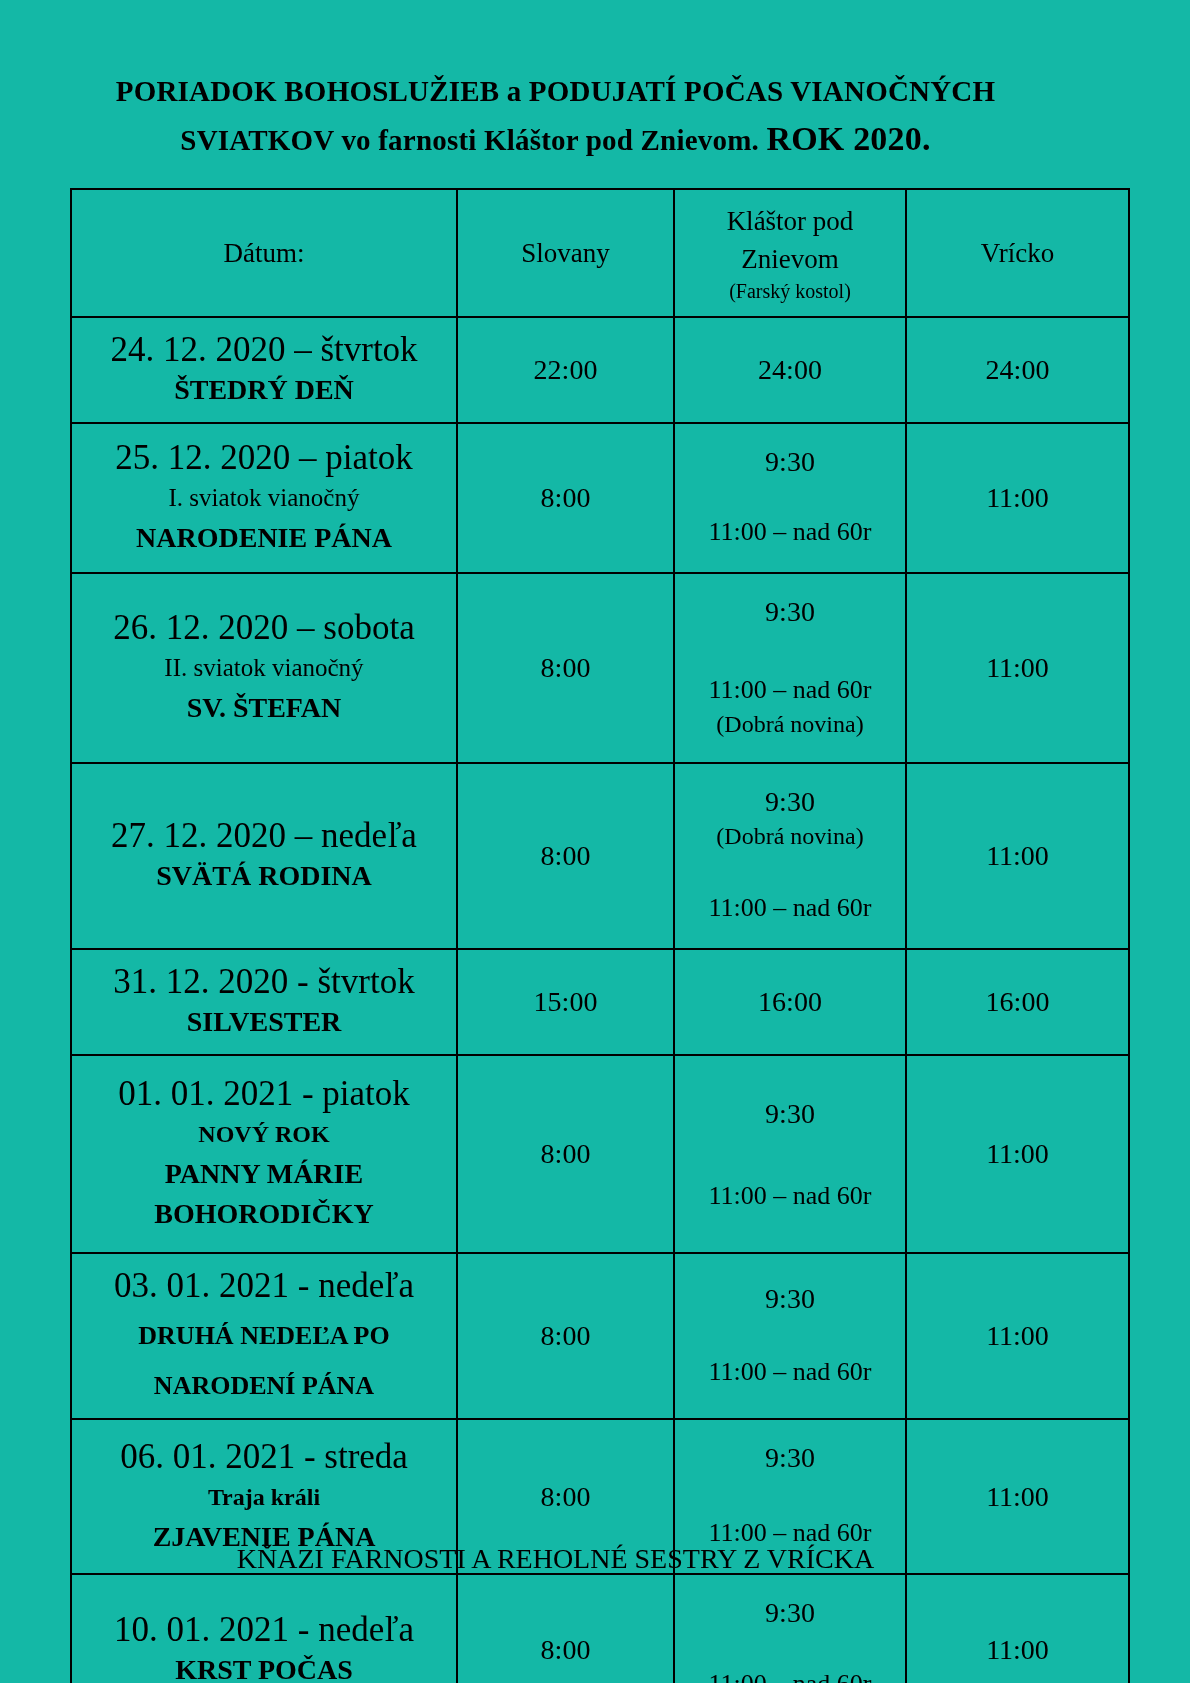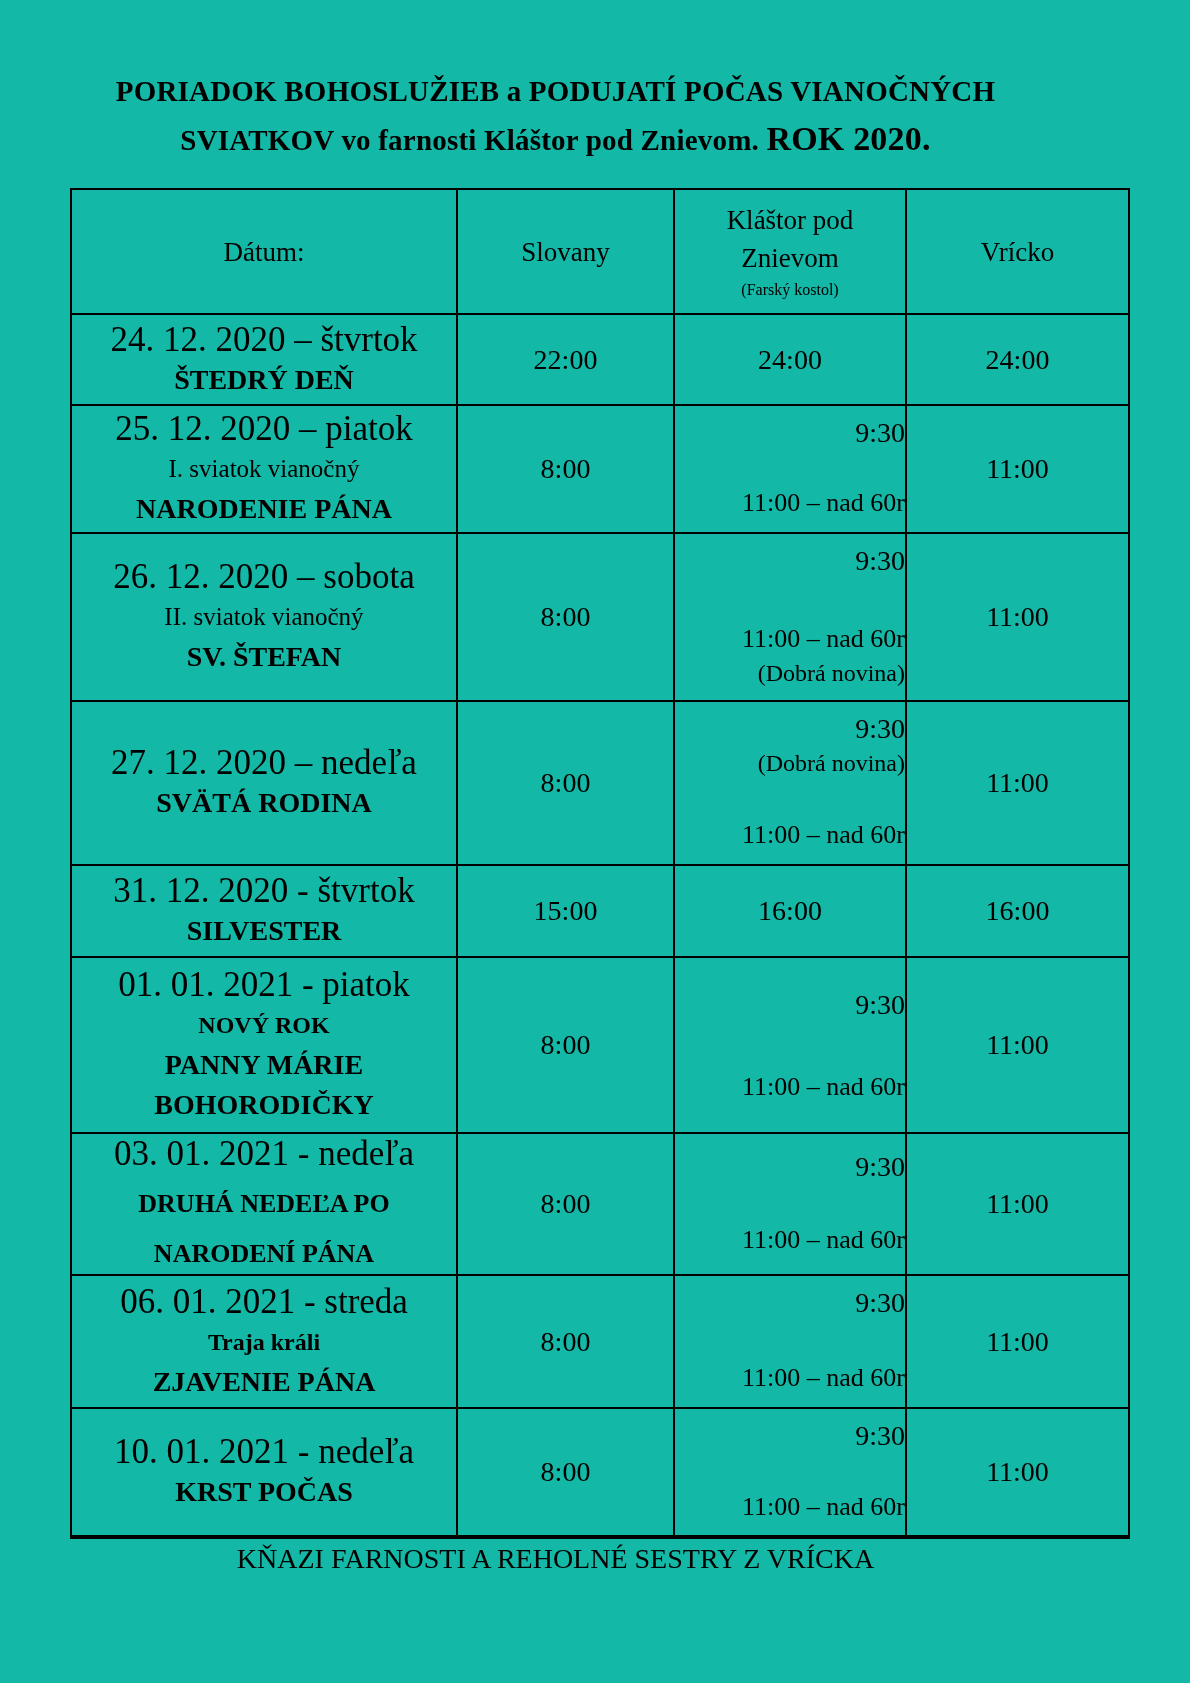--- a/index.html
+++ b/index.html
@@ -11,41 +11,41 @@
     position:absolute;top:68px;left:65px;width:981px;
     text-align:center;font-weight:bold;font-size:29px;line-height:47px;
     letter-spacing:0.2px;
   }
   .title-year{font-size:34px;}
   table.schedule{
     position:absolute;left:70px;top:188px;
     border-collapse:collapse;table-layout:fixed;
   }
   table.schedule td{
-    border:2px solid #000;padding:0;text-align:center;vertical-align:middle;
+    border:2px solid #000;padding:12px;text-align:center;vertical-align:middle;
     overflow:hidden;
   }
   tr.last-row td{border-bottom:4px solid #000;}
   
   .hcell{font-size:27px;line-height:38px;}
-  .hnote{font-size:16px;line-height:26px;}
+  .hnote{font-size:20px;line-height:26px;}
   
   .date-line{font-size:35px;line-height:40px;}
   .date-sub{font-size:25px;line-height:40px;}
   .b-lg{font-size:28px;line-height:40px;font-weight:bold;}
   .b-md{font-size:26px;line-height:40px;font-weight:bold;margin-top:10px;}
   .b-sm{font-size:24px;line-height:40px;font-weight:bold;}
   
   .time{font-size:28px;line-height:36px;}
   .time-sm{font-size:26px;line-height:36px;}
   .note{font-size:24px;line-height:32px;}
   
   .kfill{
     display:flex;flex-direction:column;justify-content:space-between;
-    box-sizing:border-box;padding:8px 0 10px 0;text-align:right;
+    box-sizing:border-box;padding:8px 0 10px 0;
   }
   .footer-block{
     position:absolute;top:1538px;left:65px;width:981px;
     text-align:center;font-size:28px;line-height:41px;
   }
 </style>
 </head>
 <body>
 
 <div class="page">

